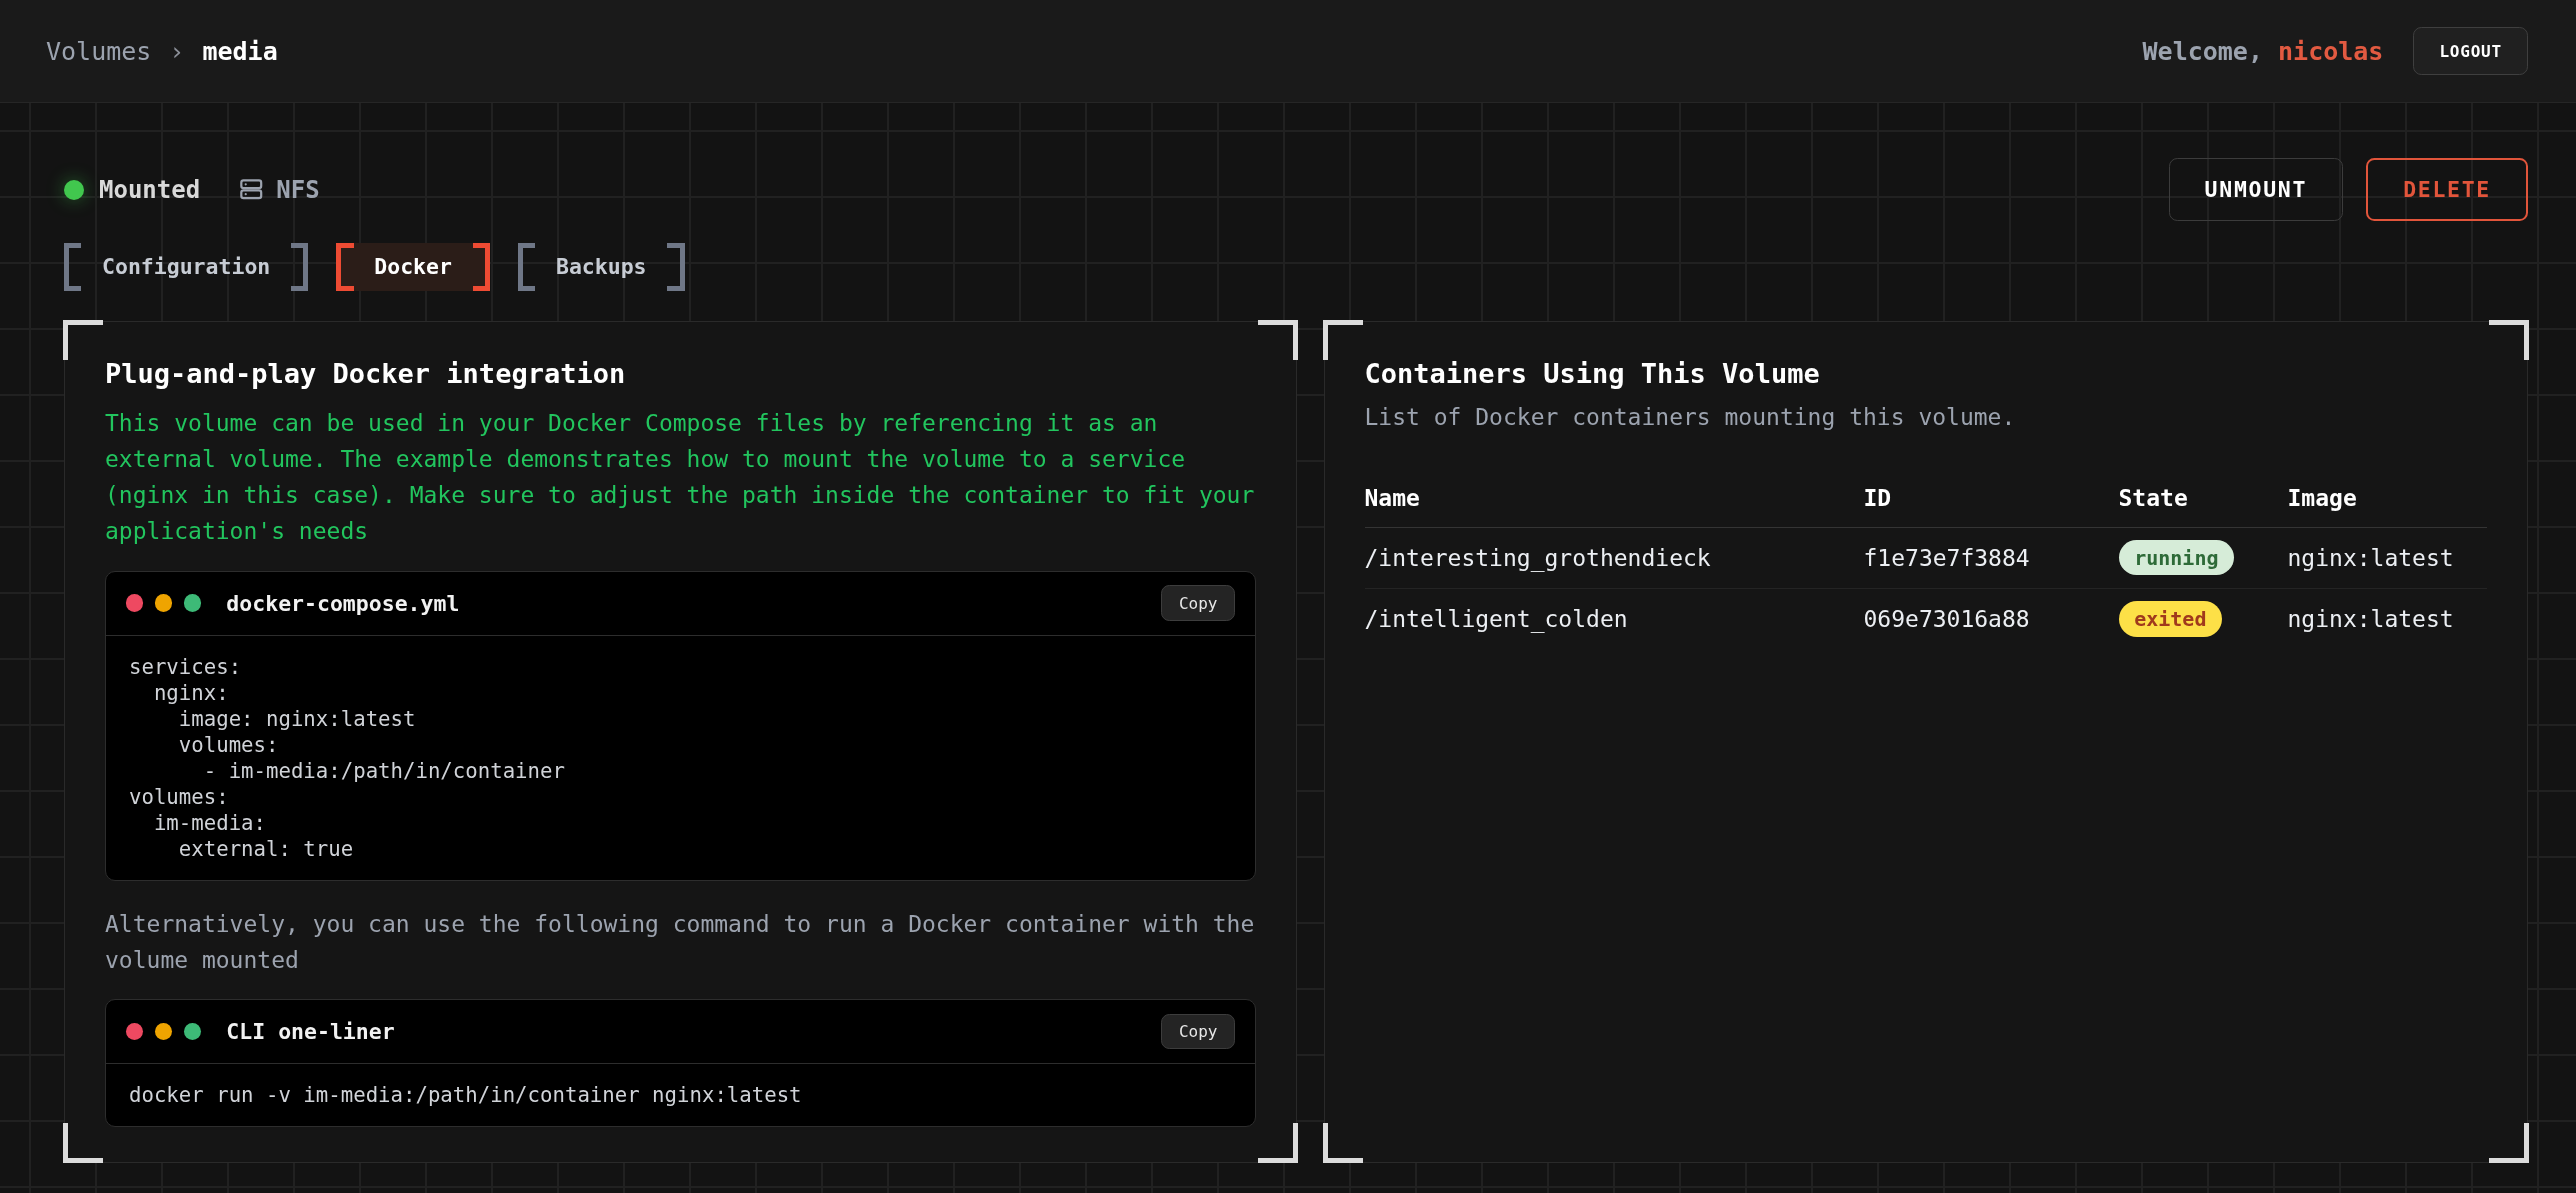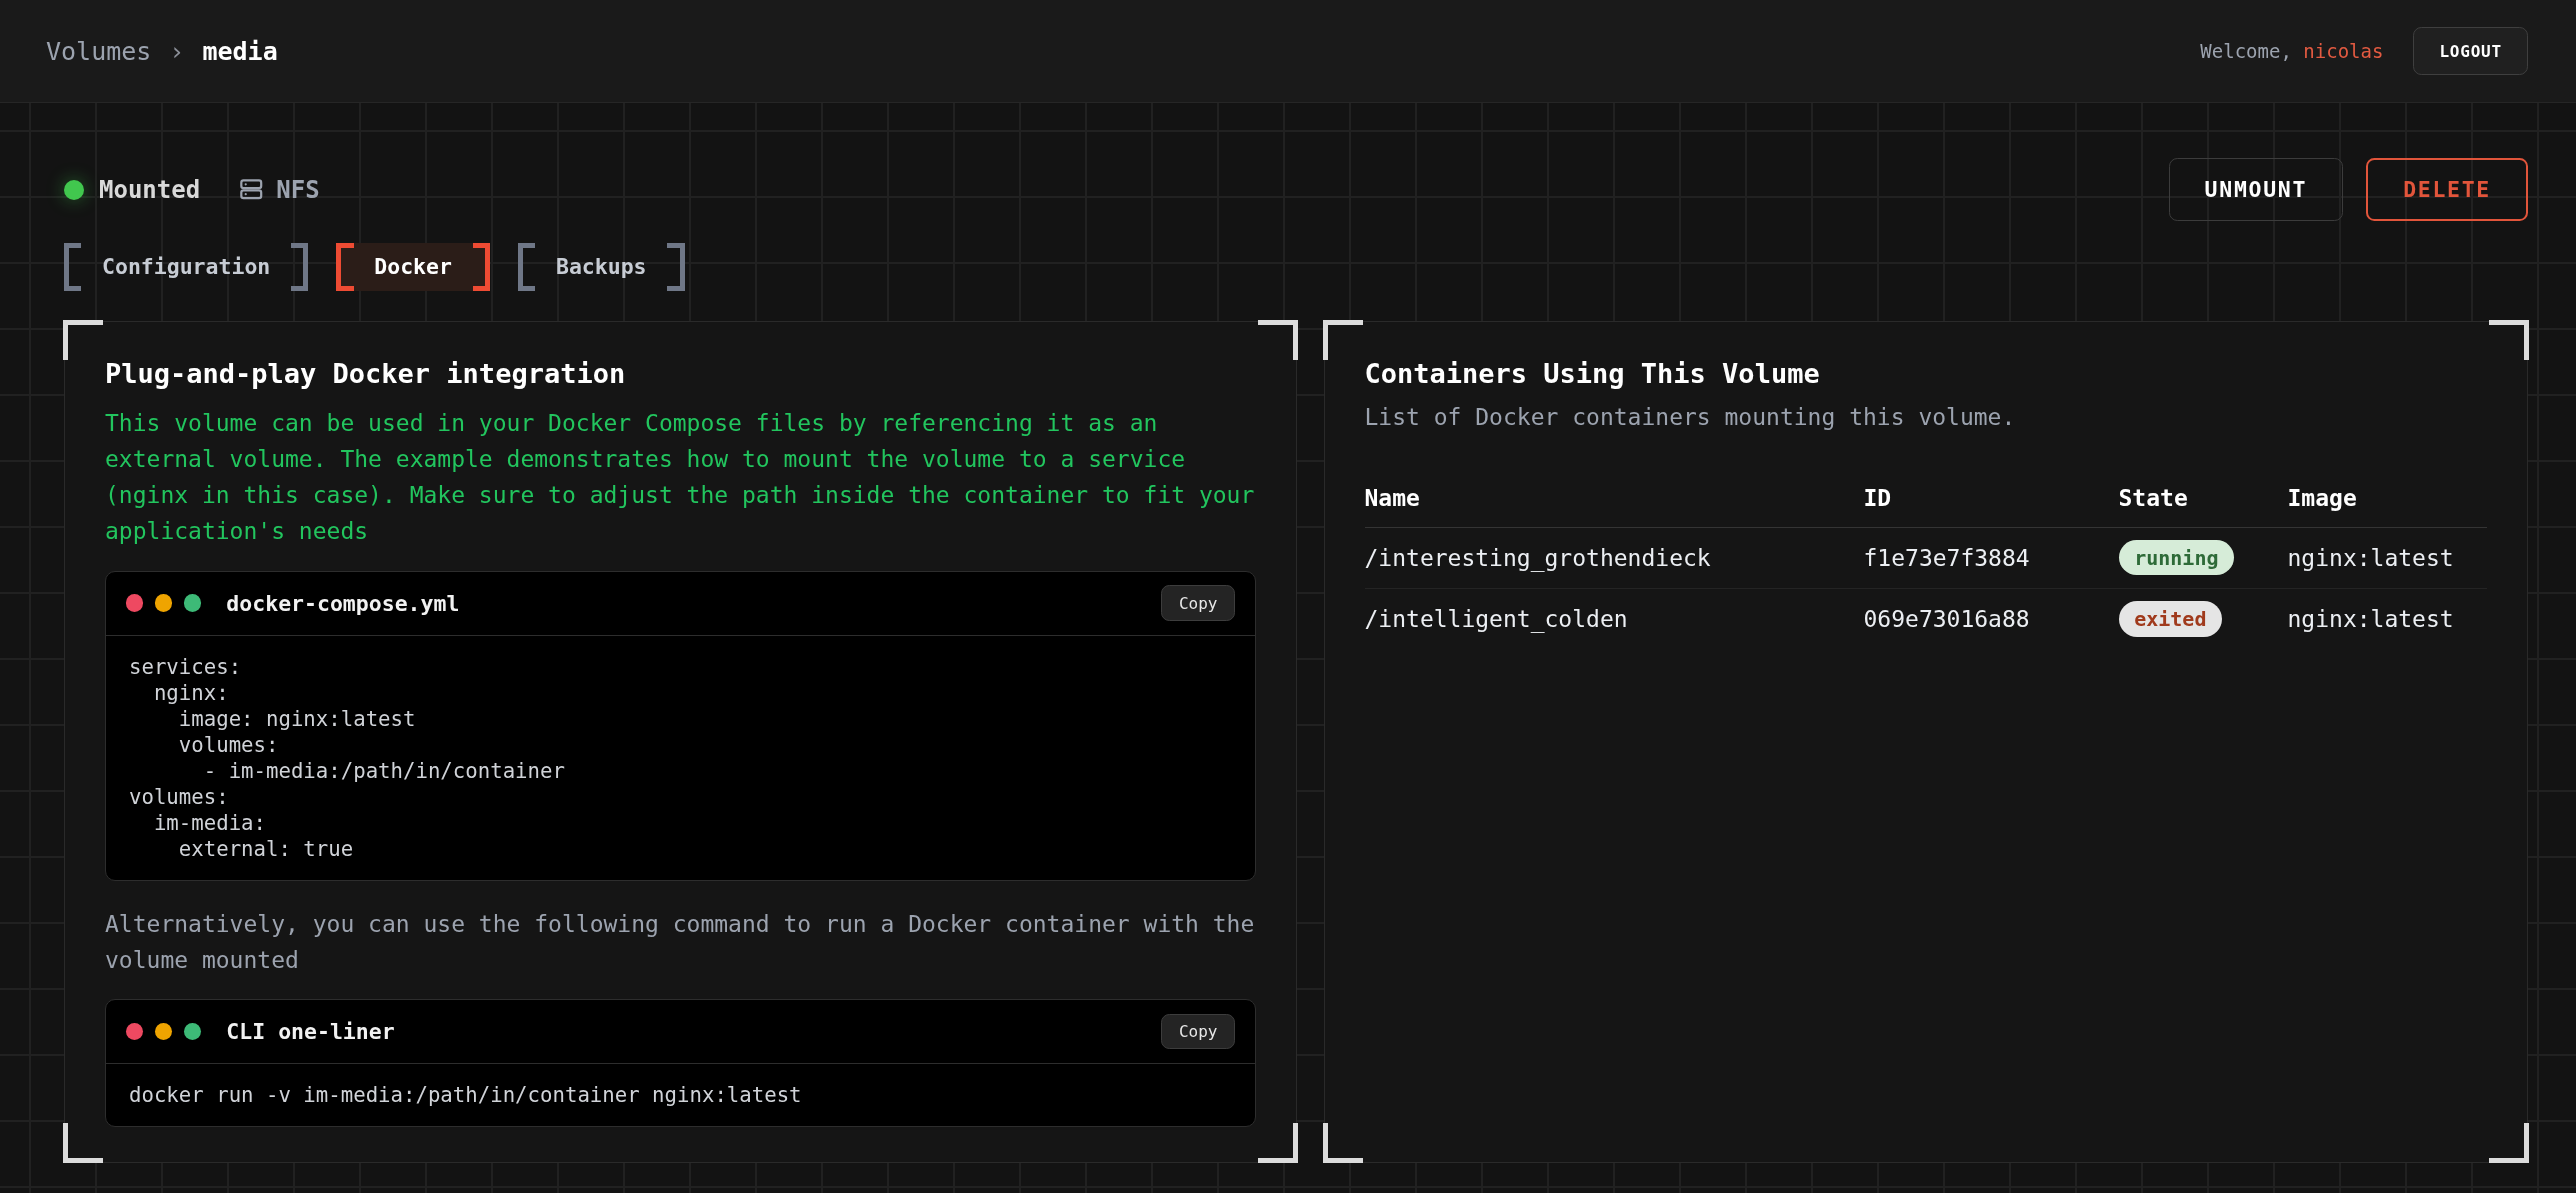--- a/index.html
+++ b/index.html
@@ -14,21 +14,21 @@
   .topbar {
     height:103px; background:#1a1a1a; border-bottom:1.7px solid #262626;
     display:flex; align-items:center; justify-content:space-between;
     padding:0 48px 0 46px;
   }
   .crumb { font-size:25px; display:flex; align-items:center; gap:18px; }
   .crumb .parent { color:#9ca3af; }
   .crumb .sep { color:#8b8f98; font-size:25px; }
   .crumb .current { color:#ffffff; font-weight:bold; }
   .top-right { display:flex; align-items:center; gap:30px; }
-  .welcome { font-size:19px; color:#9ca3af; }
+  .welcome { font-size:25px; color:#9ca3af;font-weight:bold; }
   .welcome .user { color:#e25a41; }
   .logout-btn {
     background:#202020; border:1.7px solid #3f3f3f; border-radius:8.3px;
     color:#ffffff; font-weight:bold; font-size:16px; letter-spacing:0.8px;
     padding:13.2px 25px; font-family:inherit; cursor:pointer;
   }
 
   
   .main {
     position:relative; height:1090px;
@@ -126,21 +126,21 @@
   }
   .trow.head { height:58px; border-bottom:1.7px solid #343434; }
   .trow.head > div { font-size:23px; font-weight:bold; color:#ffffff; }
   .trow.data { height:61px; border-bottom:1.7px solid #242424; font-size:23px; color:#eceff3; }
   .trow.data:last-child { border-bottom:none; }
   .badge {
     display:inline-block; font-size:20px; font-weight:bold;
     border-radius:826px; padding:5.8px 15.7px;
   }
   .badge.running { background:#d6ecd8; color:#2e6b38; }
-  .badge.exited  { background:#e5e5e5; color:#a03a1c; }
+  .badge.exited  { background:#fde047; color:#a03a1c; }
 
   svg.server { display:block; }
 </style>
 </head>
 <body>
 
 <header class="topbar">
   <nav class="crumb">
     <span class="parent">Volumes</span>
     <span class="sep">›</span>

